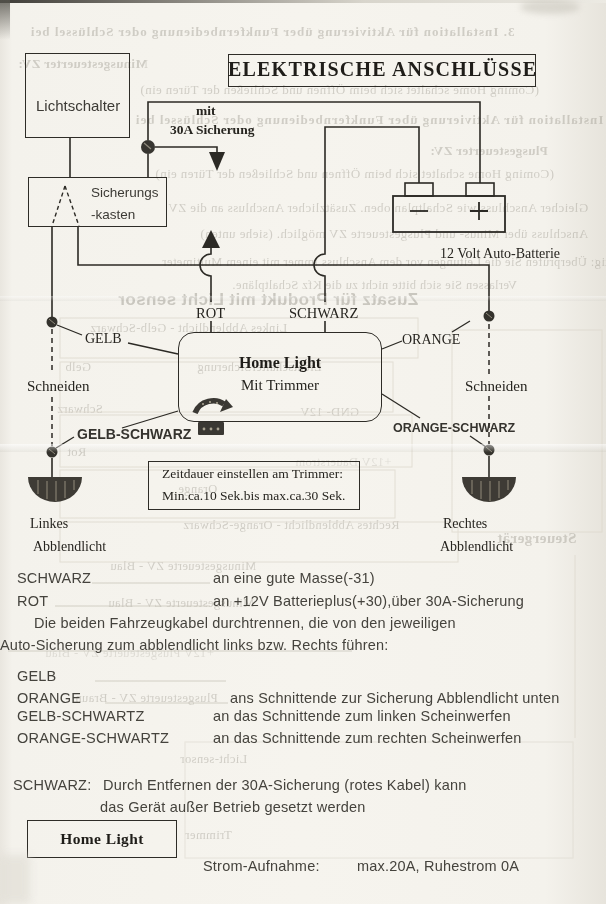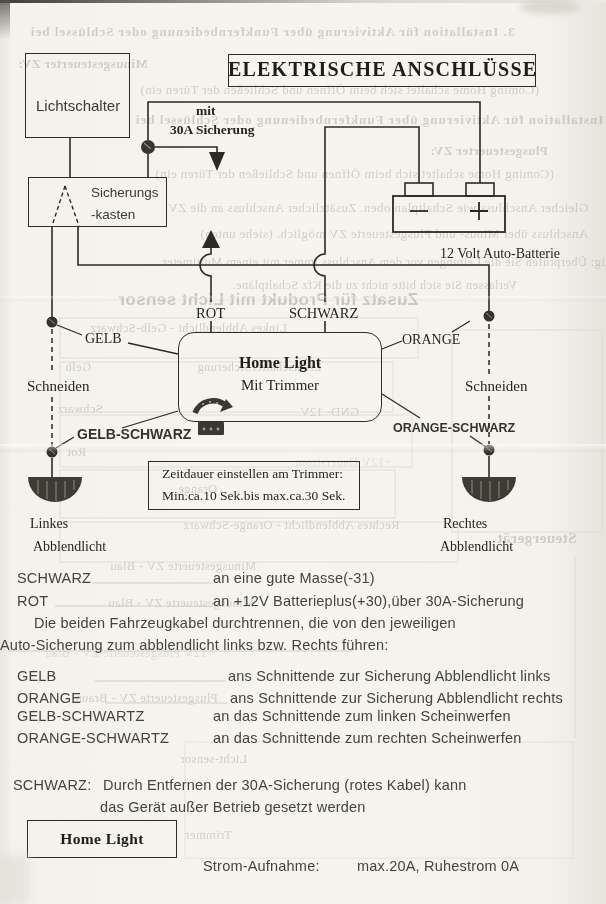--- a/index.html
+++ b/index.html
@@ -205,25 +205,24 @@
     <span class="ds" style="left:213px;">an +12V Batterieplus(+30),über 30A-Sicherung</span>
   </div>
   <div class="row" style="top:615px;margin-left:26px;">
     <span class="ds" style="left:8px;">Die beiden Fahrzeugkabel durchtrennen, die von den jeweiligen</span>
   </div>
   <div class="row" style="top:637px;">
     <span class="ds" style="left:0;">Auto-Sicherung zum abblendlicht links bzw. Rechts führen:</span>
   </div>
   <div class="row" style="top:668px;">
     <span class="nm">GELB</span>
-    <span class="ds" style="left:228px;">ans Schnittende zur Sicherung Abblendlicht links</span>
   </div>
   <div class="row" style="top:690px;">
     <span class="nm">ORANGE</span>
-    <span class="ds" style="left:230px;">ans Schnittende zur Sicherung Abblendlicht rechts</span>
+    <span class="ds" style="left:230px;">ans Schnittende zur Sicherung Abblendlicht unten</span>
   </div>
   <div class="row" style="top:708px;">
     <span class="nm">GELB-SCHWARTZ</span>
     <span class="ds" style="left:213px;">an das Schnittende zum linken Scheinwerfen</span>
   </div>
   <div class="row" style="top:730px;">
     <span class="nm">ORANGE-SCHWARTZ</span>
     <span class="ds" style="left:213px;">an das Schnittende zum rechten Scheinwerfen</span>
   </div>
 

